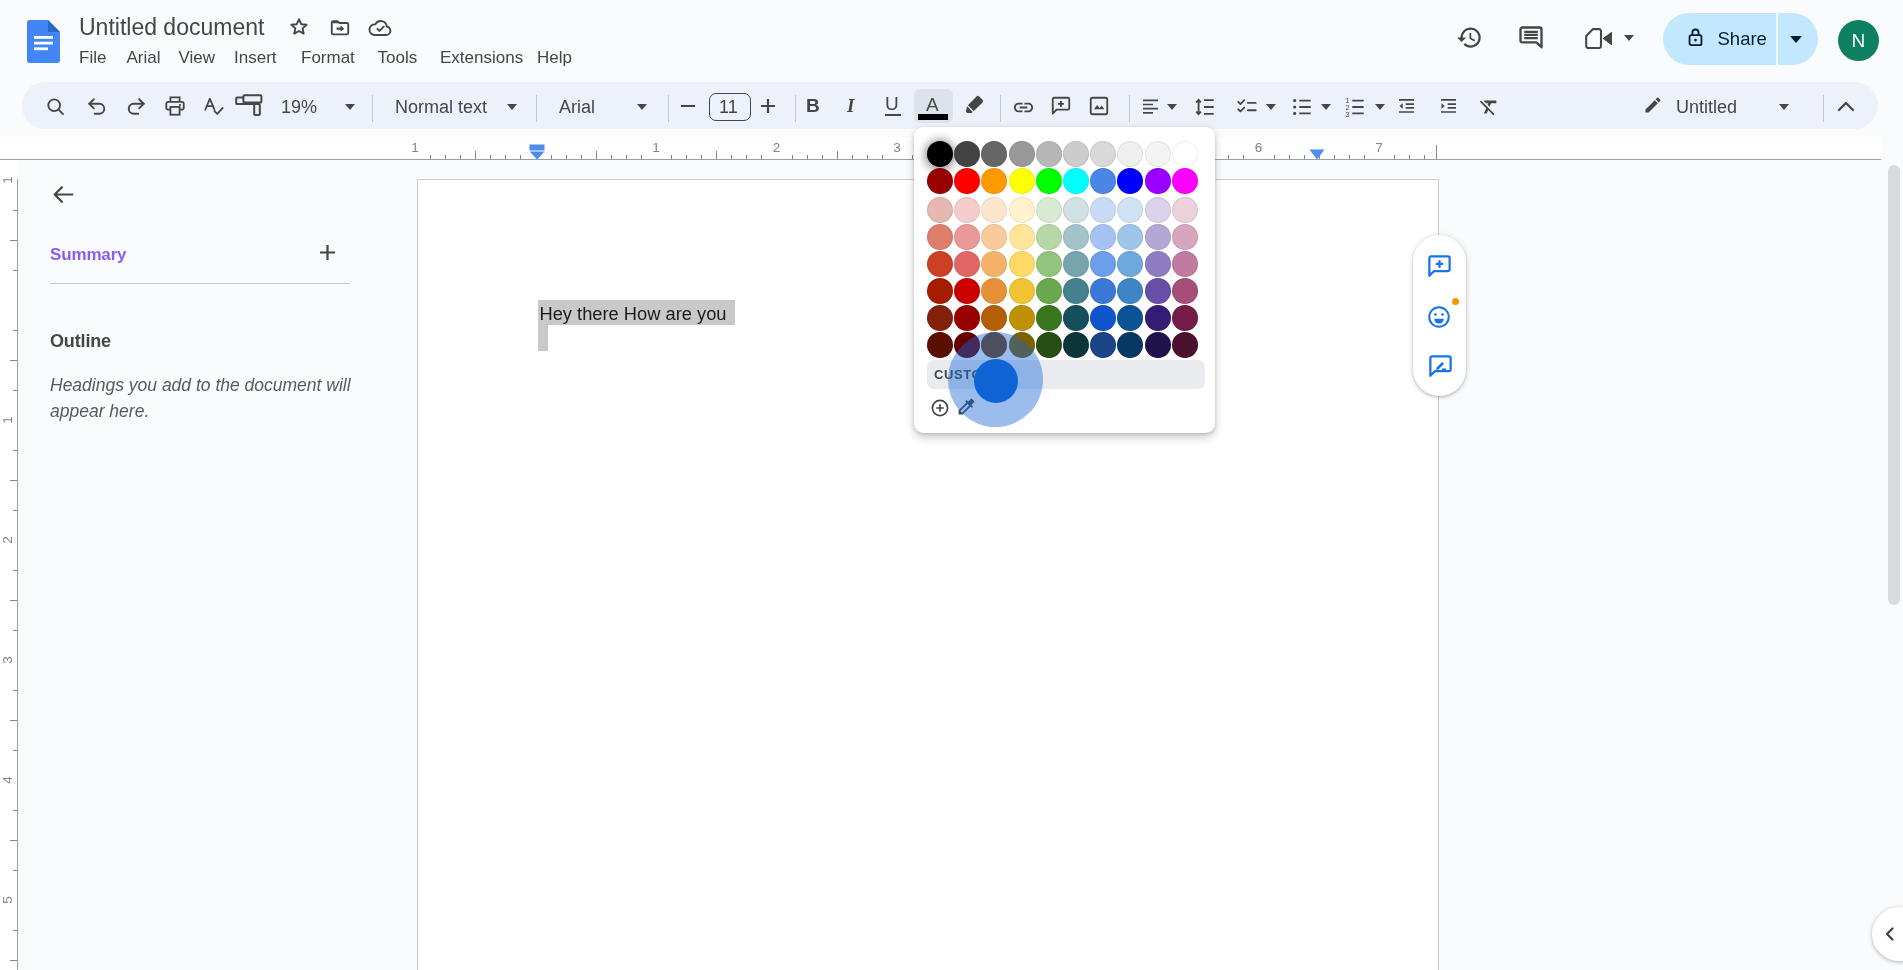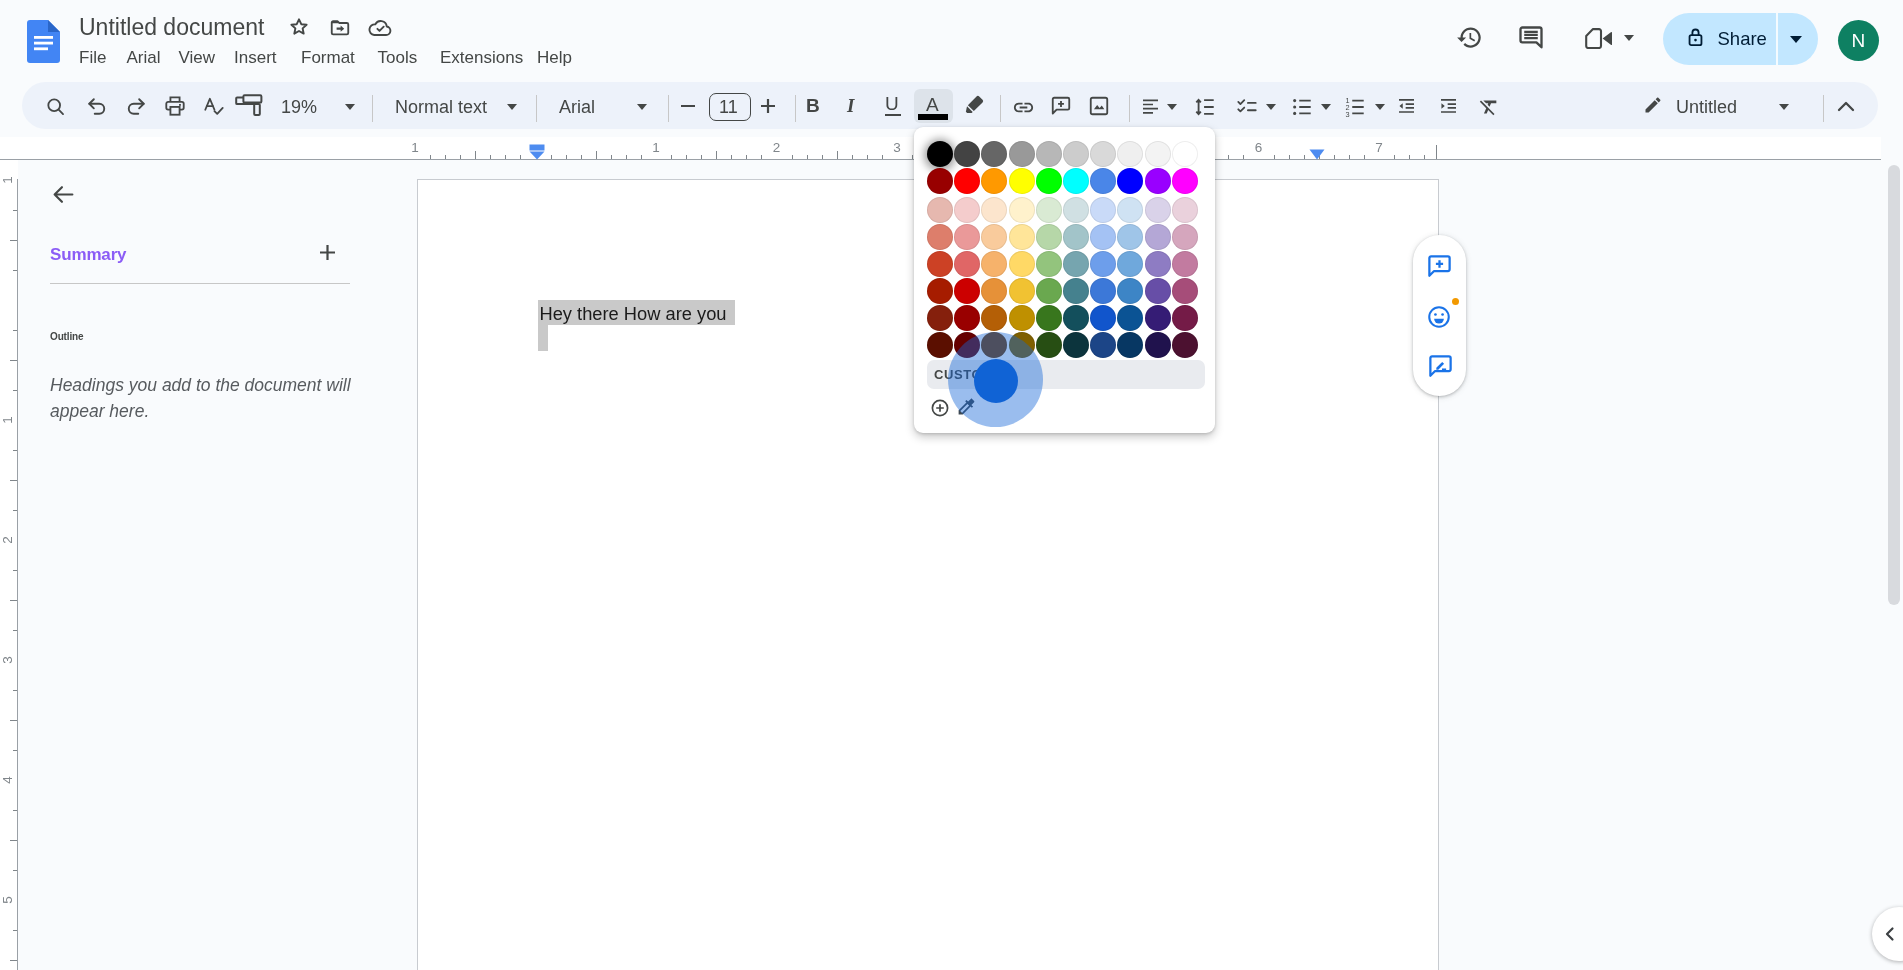--- a/index.html
+++ b/index.html
@@ -302,21 +302,21 @@
 <div class="abs" style="left:539.5px;top:302.2px;font-size:18.3px;line-height:23px;color:#1b1b1b;">Hey there How are you</div>
 
 <svg class="ic" style="left:51px;top:182px" width="25" height="25" viewBox="0 0 24 24" fill="none" stroke="#444746" stroke-width="2.1" stroke-linecap="round" stroke-linejoin="round">
   <path d="M20.5 12 H3.5 M10.5 5 L3.5 12 L10.5 19"></path>
 </svg>
 <div class="abs" style="left:50px;top:244.5px;font-size:17px;font-weight:bold;color:#8b5cf6;letter-spacing:-0.15px;">Summary</div>
 <svg class="ic" style="left:319px;top:244px" width="17" height="17" viewBox="0 0 17 17" stroke="#444746" stroke-width="2.2">
   <path d="M8.5 1 V16 M1 8.5 H16"></path>
 </svg>
 <div class="abs" style="left:50px;top:282.5px;width:300px;height:1px;background:#c7c7c7;"></div>
-<div class="abs" style="left:50px;top:330.5px;font-size:10px;font-weight:bold;color:#444746;letter-spacing:-0.15px;">Outline</div>
+<div class="abs" style="left:50px;top:330.5px;font-size:18px;font-weight:bold;color:#444746;letter-spacing:-0.15px;">Outline</div>
 <div class="abs" style="left:50px;top:373px;width:320px;font-size:17.5px;font-style:italic;color:#575b5f;line-height:25.8px;">Headings you add to the document will appear here.</div>
 
 <div class="abs" style="left:1413px;top:235px;width:53px;height:161px;border-radius:26.5px;background:#fff;box-shadow:0 1px 3px rgba(60,64,67,0.3),0 1px 6px rgba(60,64,67,0.15);"></div>
 <svg class="ic" style="left:1426px;top:253px" width="27" height="27" viewBox="0 0 24 24" fill="none" stroke="#1a73e8" stroke-width="2">
   <path d="M21 4.5 v10 a1.5 1.5 0 0 1 -1.5 1.5 H7.2 L3 20.2 V4.5 A1.5 1.5 0 0 1 4.5 3 h15 A1.5 1.5 0 0 1 21 4.5 Z" stroke-linejoin="round"></path>
   <path d="M12 6.5 V13 M8.8 9.75 H15.2"></path>
 </svg>
 <svg class="ic" style="left:1426px;top:304px" width="26" height="26" viewBox="0 0 24 24" fill="none" stroke="#1a73e8" stroke-width="1.9">
   <circle cx="12" cy="12" r="9"></circle>
   <circle cx="8.7" cy="9.7" r="1.25" fill="#1a73e8" stroke="none"></circle>

